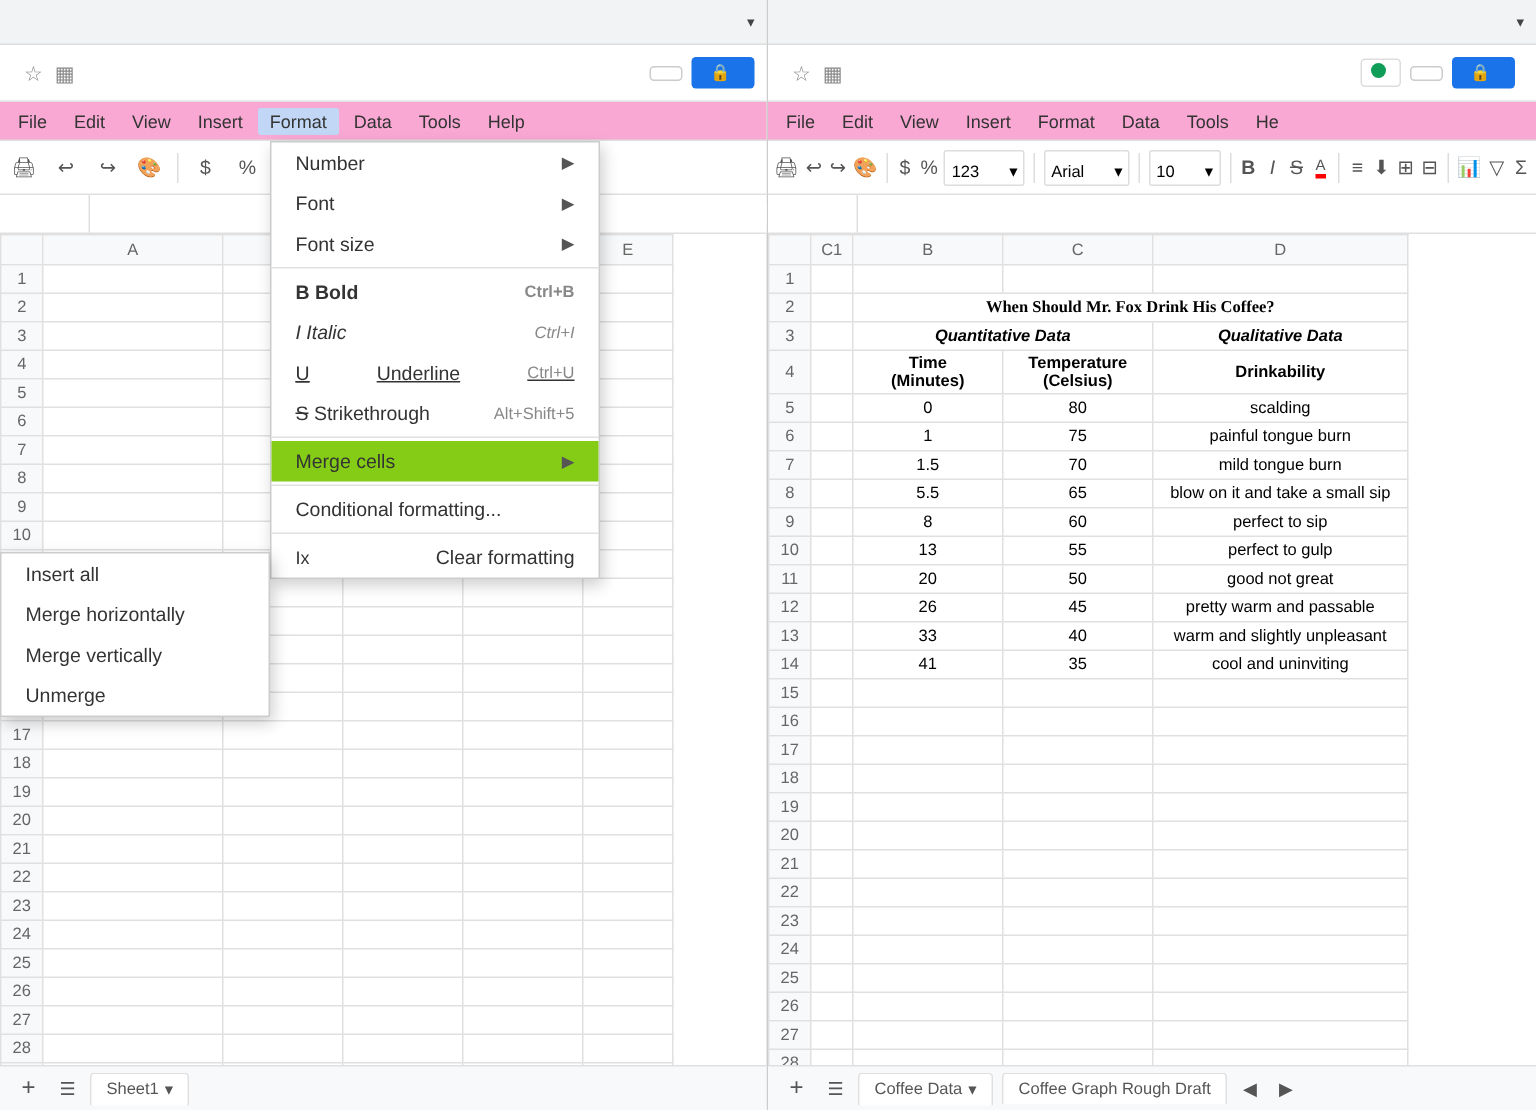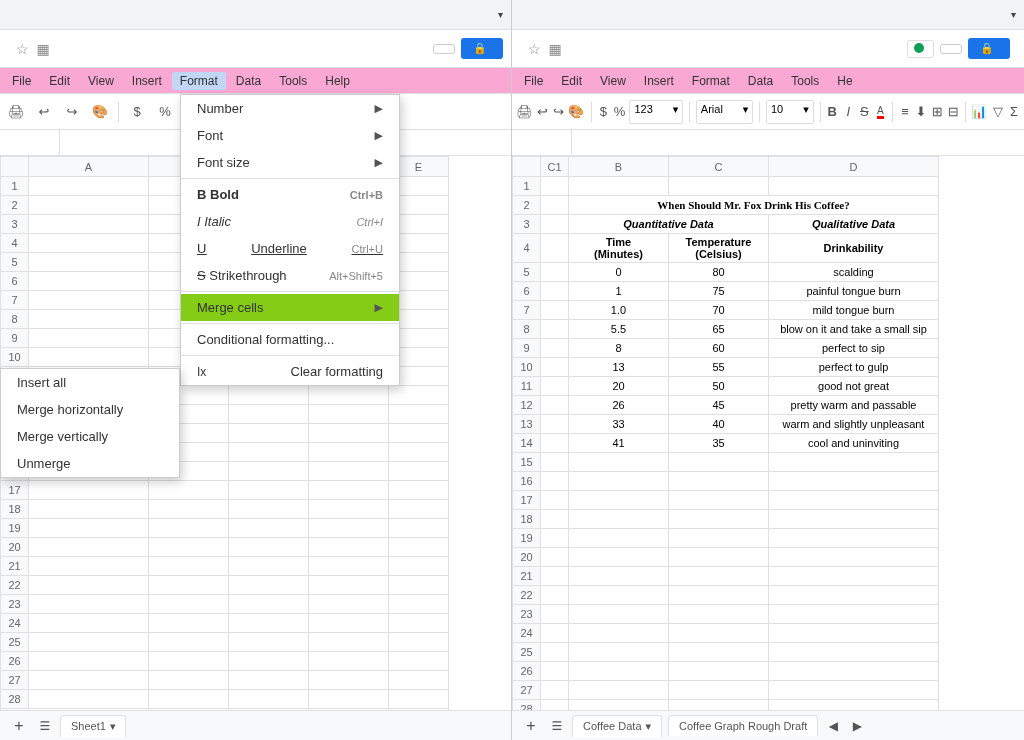--- a/index.html
+++ b/index.html
@@ -130,21 +130,21 @@
       background: transparent;
     }
     .toolbar-separator {
       width: 1px;
       height: 20px;
       background: #ddd;
       margin: 0 2px;
     }
     .toolbar-dropdown {
       display: flex;
-      align-items: flex-start;
+      align-items: flex-end;
       border: 1px solid #ddd;
       border-radius: 2px;
       padding: 2px 4px;
       font-size: 11px;
       cursor: pointer;
       gap: 20px;
       height: 24px;
     }
 
     
@@ -885,21 +885,21 @@
             <tr>
               <td class="row-header">6</td>
               <td></td>
               <td class="data-cell">1</td>
               <td class="data-cell">75</td>
               <td class="data-cell">painful tongue burn</td>
             </tr>
             <tr>
               <td class="row-header">7</td>
               <td></td>
-              <td class="data-cell">1.0</td>
+              <td class="data-cell">1.5</td>
               <td class="data-cell">70</td>
               <td class="data-cell">mild tongue burn</td>
             </tr>
             <tr>
               <td class="row-header">8</td>
               <td></td>
               <td class="data-cell">5.5</td>
               <td class="data-cell">65</td>
               <td class="data-cell">blow on it and take a small sip</td>
             </tr>

